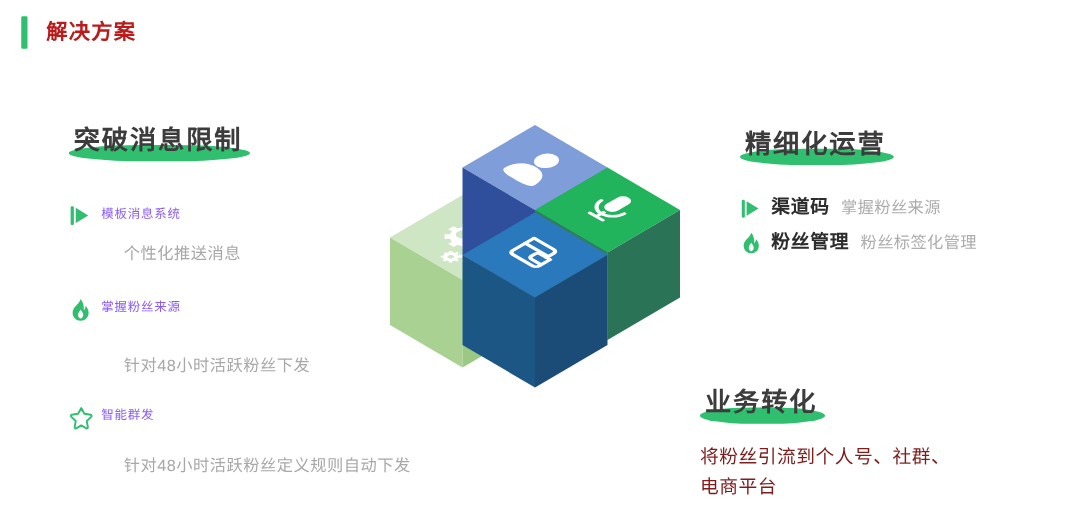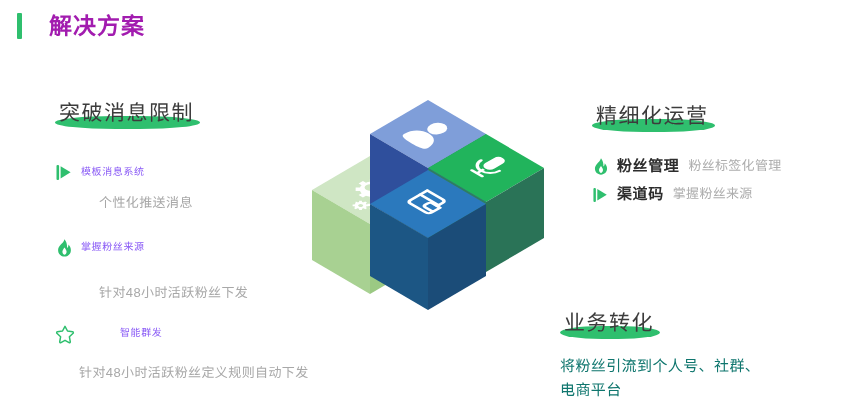--- a/index.html
+++ b/index.html
@@ -30,24 +30,24 @@
     height: 28px;
   }
   .title-bar {
     width: 5px;
     height: 26px;
     background: #2fbf6e;
     border-radius: 1px;
     flex: 0 0 auto;
   }
   .page-title {
-    margin-left: 27px;
-    font-size: 23px;
+    margin-left: 15px;
+    font-size: 17px;
     font-weight: bold;
-    color: #a21caf;
+    color: #b91c1c;
     letter-spacing: 1px;
     line-height: 26px;
     white-space: nowrap;
   }
 
   
   .sec-heading {
     position: relative;
     display: inline-block;
     padding: 0 6px 4px 4px;
@@ -60,21 +60,21 @@
     bottom: 0px;
     height: 13px;
     background: #2fbf6e;
     border-radius: 50% / 60%;
     z-index: 0;
   }
   .sec-heading .htext {
     position: relative;
     z-index: 1;
     font-size: 21px;
-    font-weight: normal;
+    font-weight: bold;
     color: #3c3c3c;
     letter-spacing: 1.5px;
     line-height: 25px;
   }
 
   
   .col-left {
     position: absolute;
     left: 55px;
     top: 100px;
@@ -117,22 +117,22 @@
     font-size: 13px;
     color: #a8a8a8;
     letter-spacing: 0.4px;
     line-height: 18px;
   }
 
   .left-f1 { margin-top: 33px; }
   .left-f1-sub { margin-left: 44px; margin-top: 12px; }
   .left-f2 { margin-top: 25px; }
   .left-f2-sub { margin-left: 44px; margin-top: 26px; }
-  .left-f3 { margin-top: 21px; gap: 39px; }
-  .left-f3-sub { margin-left: 24px; margin-top: 20px; }
+  .left-f3 { margin-top: 21px; }
+  .left-f3-sub { margin-left: 44px; margin-top: 20px; }
 
   
   .r-rows { margin-top: 24px; }
   .r-row {
     display: flex;
     align-items: center;
     margin-bottom: 8px;
   }
   .r-row .feat-icon { width: 25px; flex: 0 0 25px; }
   .r-title {
@@ -147,21 +147,21 @@
     color: #adadad;
     letter-spacing: 0.3px;
     margin-left: 9px;
     line-height: 18px;
   }
 
   
   .biz-body {
     margin-top: 15px;
     font-size: 15px;
-    color: #0f766e;
+    color: #7f1d1d;
     line-height: 24px;
     letter-spacing: 0.4px;
   }
   .biz-body div { white-space: nowrap; }
 
   
   .cubes {
     position: absolute;
     left: 312px;
     top: 98px;
@@ -280,41 +280,41 @@
     </svg>
   </div>
 
   <div class="col-right-top">
     <div class="sec-heading">
       <span class="swoosh"></span>
       <span class="htext">精细化运营</span>
     </div>
 
     <div class="r-rows">
+      <div class="r-row">
+        <span class="feat-icon">
+          <svg width="18" height="18" viewBox="0 0 19 19">
+            <rect x="1.5" y="2" width="2.6" height="15" rx="1.1" fill="#2fbf6e"></rect>
+            <path d="M5.6 3.2 L15.6 9.3 L5.6 15.4 Z" fill="#2fbf6e"></path>
+          </svg>
+        </span>
+        <span class="r-title">渠道码</span>
+        <span class="r-sub">掌握粉丝来源</span>
+      </div>
+
       <div class="r-row">
         <span class="feat-icon">
           <svg width="18" height="19" viewBox="0 0 19 20">
             <path d="M9.5 1.2 C8.6 4.2 6.9 5.3 5.4 7.0 C3.9 8.7 3.1 10.3 3.1 12.2 C3.1 16.0 6.0 18.6 9.5 18.6 C13.0 18.6 15.9 16.0 15.9 12.2 C15.9 9.9 14.9 8.2 13.4 6.6 C13.5 8.3 12.9 9.5 12.0 10.1 C12.3 7.1 11.6 3.6 9.5 1.2 Z" fill="#2fbf6e"></path>
             <path d="M9.5 9.6 C8.5 11.2 7.4 12.3 7.4 13.8 C7.4 15.6 8.8 16.8 9.5 16.8 C10.2 16.8 11.6 15.6 11.6 13.8 C11.6 12.3 10.5 11.2 9.5 9.6 Z" fill="#ffffff"></path>
           </svg>
         </span>
         <span class="r-title">粉丝管理</span>
         <span class="r-sub">粉丝标签化管理</span>
       </div>
-
-      <div class="r-row">
-        <span class="feat-icon">
-          <svg width="18" height="18" viewBox="0 0 19 19">
-            <rect x="1.5" y="2" width="2.6" height="15" rx="1.1" fill="#2fbf6e"></rect>
-            <path d="M5.6 3.2 L15.6 9.3 L5.6 15.4 Z" fill="#2fbf6e"></path>
-          </svg>
-        </span>
-        <span class="r-title">渠道码</span>
-        <span class="r-sub">掌握粉丝来源</span>
-      </div>
     </div>
   </div>
 
   <div class="col-right-bottom">
     <div class="sec-heading">
       <span class="swoosh"></span>
       <span class="htext">业务转化</span>
     </div>
     <div class="biz-body">
       <div>将粉丝引流到个人号、社群、</div>

